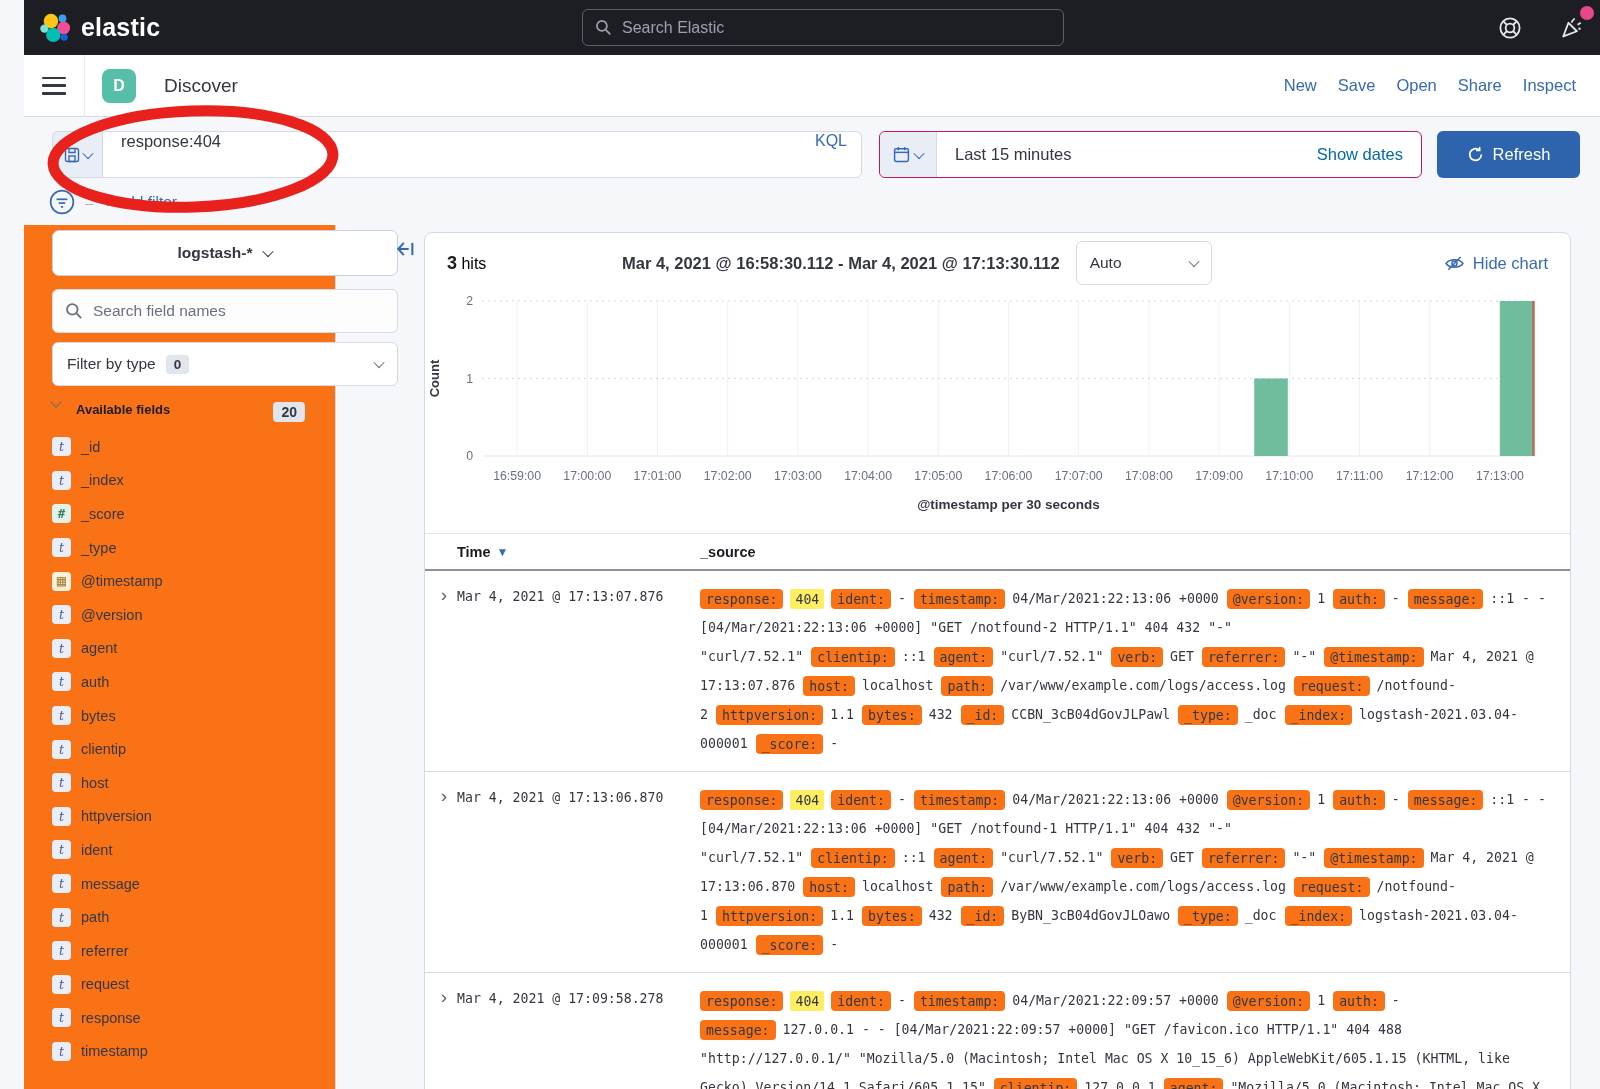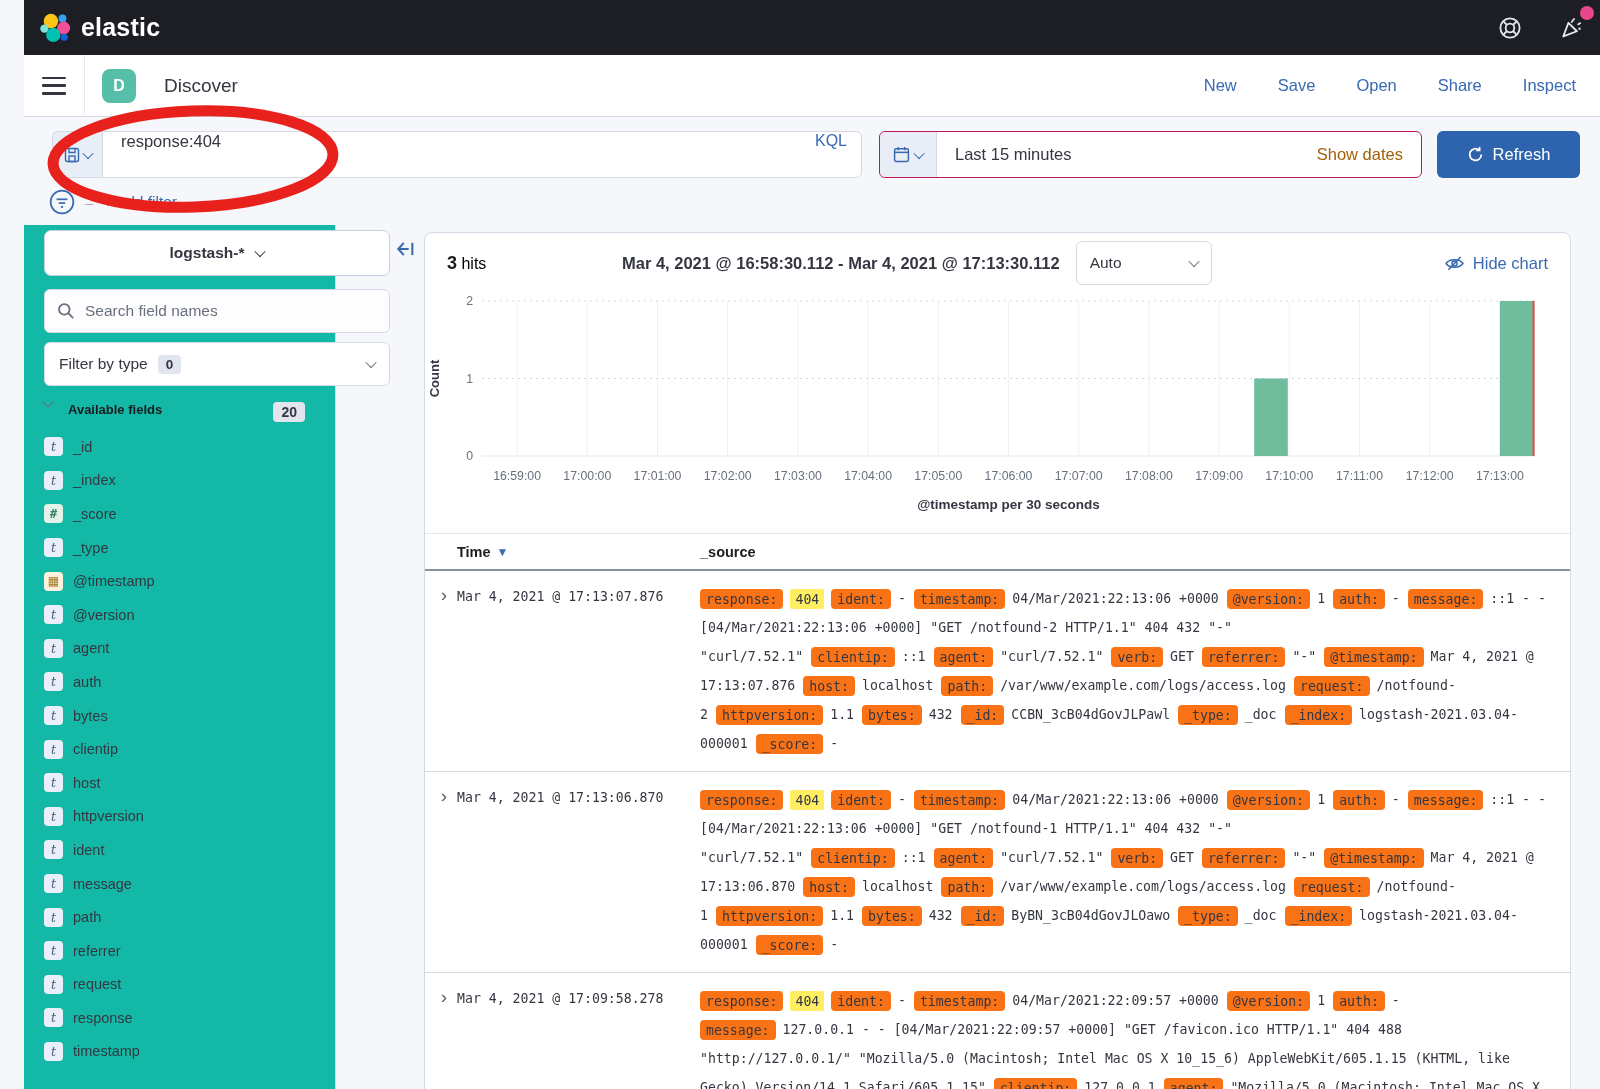--- a/index.html
+++ b/index.html
@@ -15,44 +15,44 @@
   .top-icons { position:absolute; right:38px; top:0; height:55px; display:flex; align-items:center; gap:38px; }
   .badge-dot { position:absolute; right:30px; top:6px; width:14px; height:14px; border-radius:50%; background:#e8488b; }
 
   
   .appbar { position:absolute; left:0; top:55px; width:1600px; height:62px; background:#fff; border-bottom:1px solid #d3dae6; display:flex; align-items:center; }
   .hamburger { width:24px; height:18px; margin-left:18px; display:flex; flex-direction:column; justify-content:space-between; cursor:pointer; }
   .hamburger span { display:block; height:2.6px; background:#343741; border-radius:1px; }
   .appbar-div { width:1px; height:62px; background:#e6e9f0; margin:0 0 0 18px; }
   .app-badge { width:34px; height:34px; background:#57bfa9; color:#fff; font-weight:700; font-size:16px; border-radius:8px; display:flex; align-items:center; justify-content:center; margin-left:17px; }
   .app-title { font-size:19px; color:#343741; font-weight:500; margin-left:28px; }
-  .appbar-nav { position:absolute; right:48px; display:flex; gap:41px; }
+  .appbar-nav { position:absolute; right:48px; display:flex; gap:21px; }
   .appbar-nav span { color:#386ab2; font-size:16.5px; cursor:pointer; }
 
   
   .controls { position:absolute; left:0; top:117px; width:1600px; height:108px; background:#f5f7fa; }
   .qrow { position:absolute; left:28px; top:14px; height:47px; display:flex; }
   .q-addon { width:50px; height:47px; background:#e9edf5; border:1px solid #d3dae6; border-right:none; border-radius:6px 0 0 6px; display:flex; align-items:center; justify-content:center; gap:4px; cursor:pointer; }
   .q-input { width:760px; height:47px; background:#fff; border:1px solid #d3dae6; border-radius:0 6px 6px 0; display:flex; padding:0 14px 0 18px; }
   .q-text { font-size:16.5px; color:#343741; flex:1; }
   .kql { color:#386ab2; font-size:16px; cursor:pointer; }
   .dategroup { position:absolute; left:855px; top:14px; width:543px; height:47px; background:#fff; border:1px solid #be185d; border-radius:6px; display:flex; align-items:center; }
   .d-addon { width:57px; height:100%; background:#e9edf5; border-right:1px solid #d3dae6; border-radius:6px 0 0 6px; display:flex; align-items:center; justify-content:center; gap:5px; cursor:pointer; }
   .d-text { font-size:16.5px; color:#343741; margin-left:18px; flex:1; cursor:pointer; }
-  .show-dates { color:#a16207; font-size:16.5px; margin-right:18px; cursor:pointer; }
+  .show-dates { color:#0369a1; font-size:16.5px; margin-right:18px; cursor:pointer; }
   .refresh-btn { position:absolute; left:1413px; top:14px; width:143px; height:47px; background:#2e63ad; border:none; border-radius:6px; color:#fff; font-size:16.5px; font-family:"Liberation Sans",sans-serif; display:flex; align-items:center; justify-content:center; gap:9px; cursor:pointer; }
   .filterrow { position:absolute; left:25px; top:72px; display:flex; align-items:center; gap:10px; }
   .filterrow .dash { color:#aab0bc; font-size:15px; }
   .add-filter { color:#386ab2; font-size:15.5px; cursor:pointer; }
 
   
   .content { position:absolute; left:0; top:225px; width:1600px; height:864px; background:#f5f7fa; }
 
   
-  .sidebar { position:absolute; left:0; top:0; width:312px; height:100%; background:#14b8a6; border-right:1px solid #d3dae6; padding:5px 30px 0 20px; }
+  .sidebar { position:absolute; left:0; top:0; width:312px; height:100%; background:#f97316; border-right:1px solid #d3dae6; padding:5px 30px 0 28px; }
   .idx-select { width:346px; height:46px; border:1px solid #c9d1e0; border-radius:7px; background:#fff; display:flex; align-items:center; justify-content:center; gap:12px; cursor:pointer; }
   .idx-select .label { font-size:15.5px; font-weight:700; color:#343741; }
   .collapse-btn { position:absolute; left:370px; top:14px; color:#386ab2; cursor:pointer; }
   .fsearch { margin-top:13px; width:346px; height:44px; border:1px solid #d3dae6; border-radius:6px; background:#fdfdfe; display:flex; align-items:center; gap:10px; padding:0 12px; color:#69707d; font-size:15.5px; }
   .ftype { margin-top:9px; width:346px; height:44px; border:1px solid #d3dae6; border-radius:6px; background:#fff; display:flex; align-items:center; padding:0 14px; gap:10px; cursor:pointer; }
   .ftype .lbl { font-size:15.5px; color:#343741; }
   .count-badge { background:#e0e5ee; color:#343741; border-radius:4px; padding:2px 8px; font-size:13.5px; font-weight:600; }
   .ftype .chev { margin-left:auto; }
   .accordion { margin-top:16px; display:flex; align-items:flex-start; gap:16px; cursor:pointer; }
   .accordion .lbl { font-size:13px; font-weight:700; color:#1a1c21; }
@@ -105,20 +105,27 @@
     <div class="brand">
       <svg width="34" height="30" viewBox="0 0 28 26">
         <circle cx="10.5" cy="7" r="6.3" fill="#fec514"></circle>
         <circle cx="20.5" cy="4.8" r="3.4" fill="#36a2ef"></circle>
         <circle cx="21.5" cy="13" r="5.6" fill="#f04e98"></circle>
         <circle cx="4.8" cy="13.5" r="3.6" fill="#7de2d1"></circle>
         <circle cx="12.5" cy="19" r="6.2" fill="#00bfb3"></circle>
         <circle cx="22" cy="21" r="3.1" fill="#0b64dd"></circle>
       </svg>
       <span class="brand-text">elastic</span>
+    </div>
+    <div class="global-search">
+      <svg width="17" height="17" viewBox="0 0 16 16">
+        <circle cx="6.5" cy="6.5" r="4.7" fill="none" stroke="#9aa2b1" stroke-width="1.6"></circle>
+        <line x1="10.2" y1="10.2" x2="14.4" y2="14.4" stroke="#9aa2b1" stroke-width="1.6"></line>
+      </svg>
+      <span>Search Elastic</span>
     </div>
     <div class="top-icons">
       <svg width="24" height="24" viewBox="0 0 20 20">
         <circle cx="10" cy="10" r="8" fill="none" stroke="#e6e8ee" stroke-width="1.5"></circle>
         <circle cx="10" cy="10" r="3.6" fill="none" stroke="#e6e8ee" stroke-width="1.5"></circle>
         <line x1="4.5" y1="4.5" x2="7.3" y2="7.3" stroke="#e6e8ee" stroke-width="1.5"></line>
         <line x1="15.5" y1="4.5" x2="12.7" y2="7.3" stroke="#e6e8ee" stroke-width="1.5"></line>
         <line x1="4.5" y1="15.5" x2="7.3" y2="12.7" stroke="#e6e8ee" stroke-width="1.5"></line>
         <line x1="15.5" y1="15.5" x2="12.7" y2="12.7" stroke="#e6e8ee" stroke-width="1.5"></line>
       </svg>

